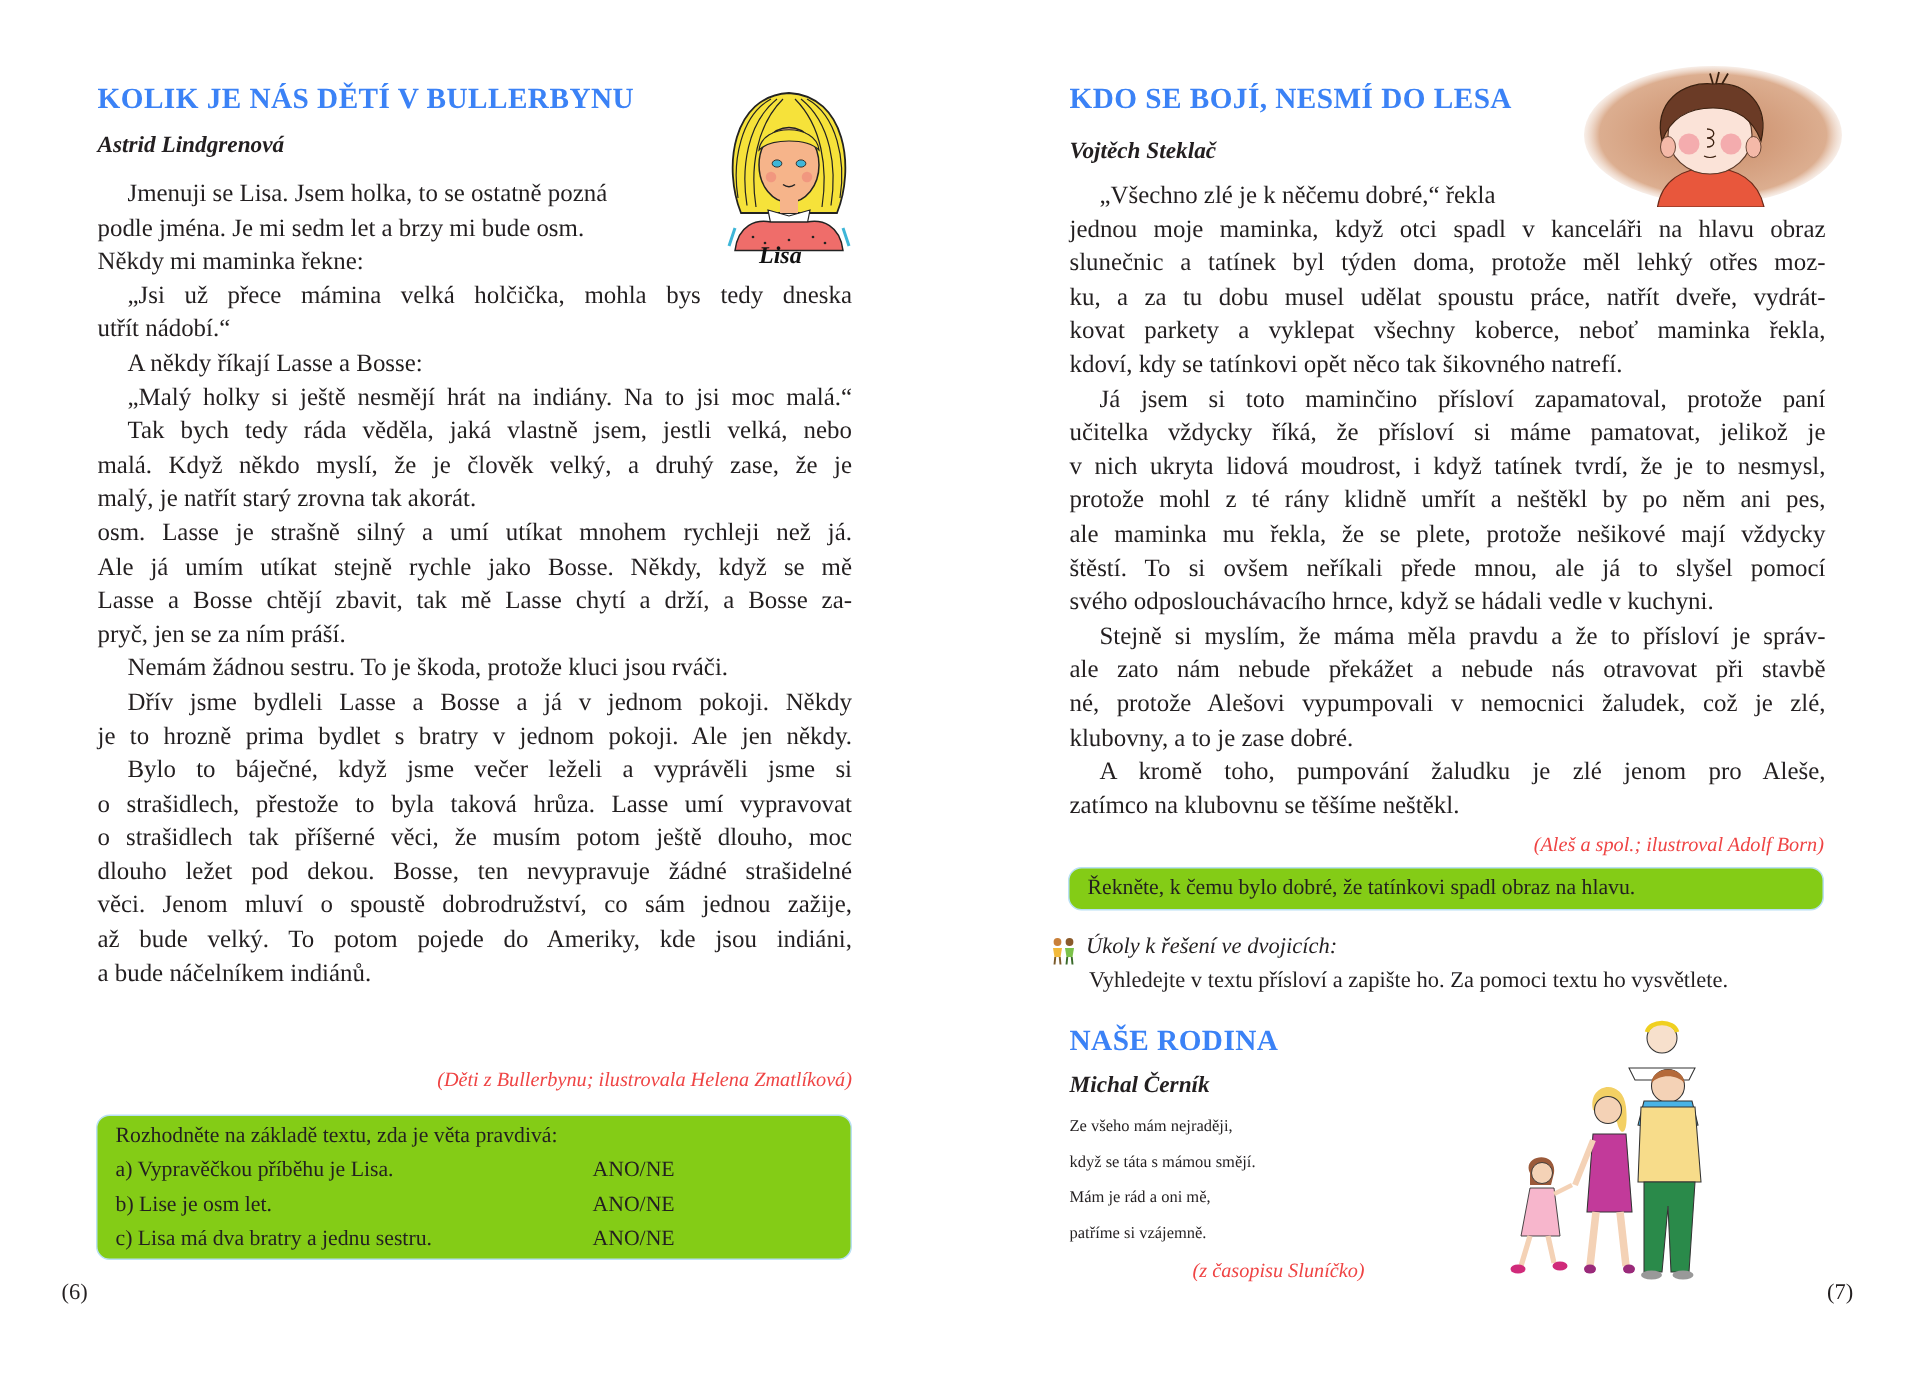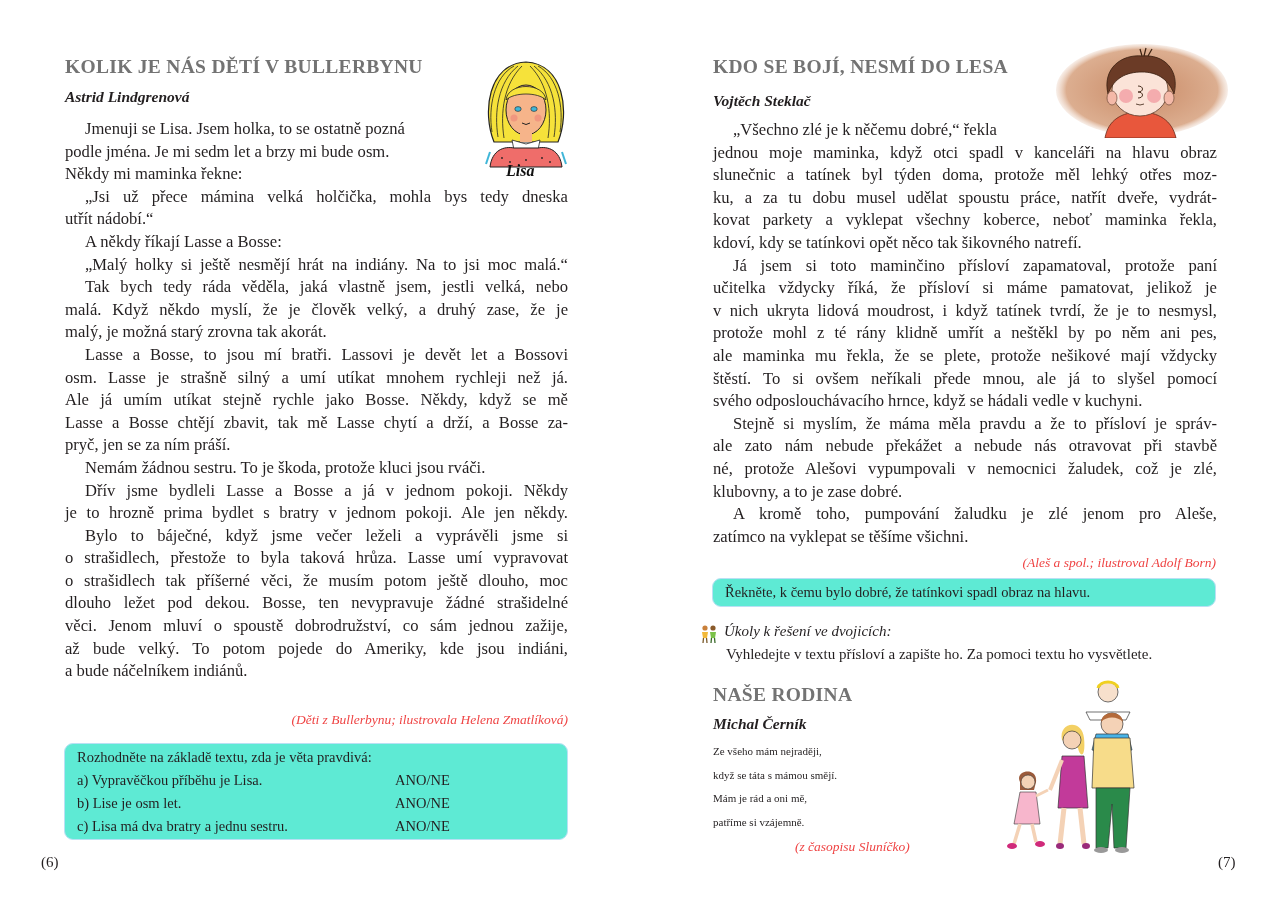--- a/index.html
+++ b/index.html
@@ -3,31 +3,31 @@
 <meta charset="utf-8">
 <style>
   html, body { margin: 0; padding: 0; background: #ffffff; }
   body { width: 1285px; height: 917px; position: relative; overflow: hidden;
          font-family: "Liberation Serif", "DejaVu Serif", serif; color: #231f20; }
   .page { position: absolute; top: 0; height: 917px; }
   .page-left { left: 0; width: 642px; }
   .page-right { left: 642px; width: 643px; }
 
   .title { position: absolute; font-family: "Liberation Serif", serif; font-weight: bold;
-           color: #737373; font-size: 19.5px; letter-spacing: 0.3px; white-space: nowrap; }
+           color: #3b82f6; font-size: 19.5px; letter-spacing: 0.3px; white-space: nowrap; }
   .author { position: absolute; font-style: italic; font-weight: bold; font-size: 15.5px; white-space: nowrap; }
 
   .para-block { position: absolute; font-size: 16.6px; line-height: 22.6px; text-align: justify; }
   .line { display: block; white-space: nowrap; }
   .j { display: block; text-align-last: justify; text-align: justify; }
   .ind { padding-left: 20px; }
 
   .source { position: absolute; font-style: italic; font-size: 13.5px; color: #ef4444; white-space: nowrap; text-align: right; }
 
-  .quiz-box { position: absolute; background: #5eead4; border: 1.5px solid #b9e0f4; border-radius: 9px;
+  .quiz-box { position: absolute; background: #84cc16; border: 1.5px solid #b9e0f4; border-radius: 9px;
               font-size: 14.5px; }
   .quiz-row { position: absolute; white-space: nowrap; }
   .quiz-ans { position: absolute; white-space: nowrap; }
 
   .pagenum { position: absolute; font-size: 15px; }
 
   .illus { position: absolute; }
   .poem { position: absolute; font-size: 11px; line-height: 23.5px; white-space: nowrap; }
   .tasks-title { position: absolute; font-style: italic; font-weight: normal; font-size: 15px; white-space: nowrap; }
   .tasks-text { position: absolute; font-size: 15px; white-space: nowrap; }
@@ -86,22 +86,21 @@
   <div class="para-block" style="left:65px; top:118px; width:503px;">
     <span class="line ind" style="width:390px;">Jmenuji se Lisa. Jsem holka, to se ostatně pozná</span>
     <span class="line">podle jména. Je mi sedm let a brzy mi bude osm.</span>
     <span class="line">Někdy mi maminka řekne:</span>
     <span class="j ind">„Jsi už přece mámina velká holčička, mohla bys tedy dneska</span>
     <span class="line">utřít nádobí.“</span>
     <span class="line ind">A někdy říkají Lasse a Bosse:</span>
     <span class="j ind">„Malý holky si ještě nesmějí hrát na indiány. Na to jsi moc malá.“</span>
     <span class="j ind">Tak bych tedy ráda věděla, jaká vlastně jsem, jestli velká, nebo</span>
     <span class="j">malá. Když někdo myslí, že je člověk velký, a druhý zase, že je</span>
-    <span class="line">malý, je možná starý zrovna tak akorát.</span>
-    <span class="j ind">Lasse a Bosse, to jsou mí bratři. Lassovi je devět let a Bossovi</span>
+    <span class="line">malý, je natřít starý zrovna tak akorát.</span>
     <span class="j">osm. Lasse je strašně silný a umí utíkat mnohem rychleji než já.</span>
     <span class="j">Ale já umím utíkat stejně rychle jako Bosse. Někdy, když se mě</span>
     <span class="j">Lasse a Bosse chtějí zbavit, tak mě Lasse chytí a drží, a Bosse za-</span>
     <span class="line">pryč, jen se za ním práší.</span>
     <span class="line ind">Nemám žádnou sestru. To je škoda, protože kluci jsou rváči.</span>
     <span class="j ind">Dřív jsme bydleli Lasse a Bosse a já v jednom pokoji. Někdy</span>
     <span class="j">je to hrozně prima bydlet s bratry v jednom pokoji. Ale jen někdy.</span>
     <span class="j ind">Bylo to báječné, když jsme večer leželi a vyprávěli jsme si</span>
     <span class="j">o strašidlech, přestože to byla taková hrůza. Lasse umí vypravovat</span>
     <span class="j">o strašidlech tak příšerné věci, že musím potom ještě dlouho, moc</span>
@@ -171,21 +170,21 @@
     <span class="j">v nich ukryta lidová moudrost, i když tatínek tvrdí, že je to nesmysl,</span>
     <span class="j">protože mohl z té rány klidně umřít a neštěkl by po něm ani pes,</span>
     <span class="j">ale maminka mu řekla, že se plete, protože nešikové mají vždycky</span>
     <span class="j">štěstí. To si ovšem neříkali přede mnou, ale já to slyšel pomocí</span>
     <span class="line">svého odposlouchávacího hrnce, když se hádali vedle v kuchyni.</span>
     <span class="j ind">Stejně si myslím, že máma měla pravdu a že to přísloví je správ-</span>
     <span class="j">ale zato nám nebude překážet a nebude nás otravovat při stavbě</span>
     <span class="j">né, protože Alešovi vypumpovali v nemocnici žaludek, což je zlé,</span>
     <span class="line">klubovny, a to je zase dobré.</span>
     <span class="j ind">A kromě toho, pumpování žaludku je zlé jenom pro Aleše,</span>
-    <span class="line">zatímco na vyklepat se těšíme všichni.</span>
+    <span class="line">zatímco na klubovnu se těšíme neštěkl.</span>
   </div>
 
   <div class="source" style="right:69px; top:555px;">(Aleš a spol.; ilustroval Adolf Born)</div>
 
   <div class="quiz-box" style="left:70px; top:578px; width:502px; height:27px;">
     <div class="quiz-row" style="left:12px; top:5px;">Řekněte, k čemu bylo dobré, že tatínkovi spadl obraz na hlavu.</div>
   </div>
 
   <div class="illus" style="left:57px; top:624px; width:20px; height:20px;">
     <svg width="20" height="20" viewBox="0 0 20 20">

